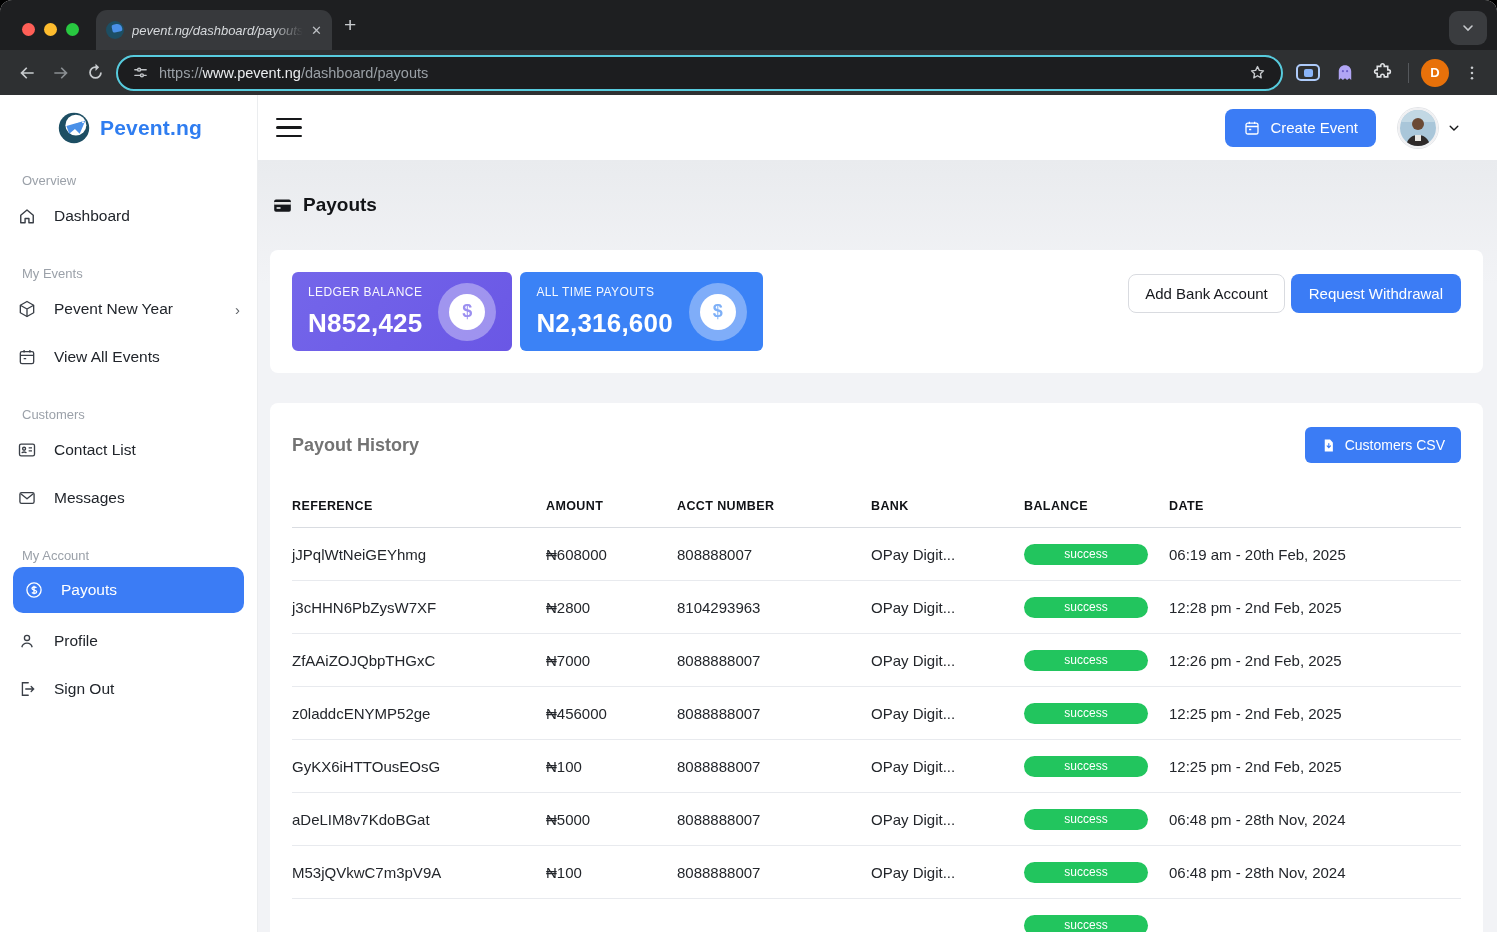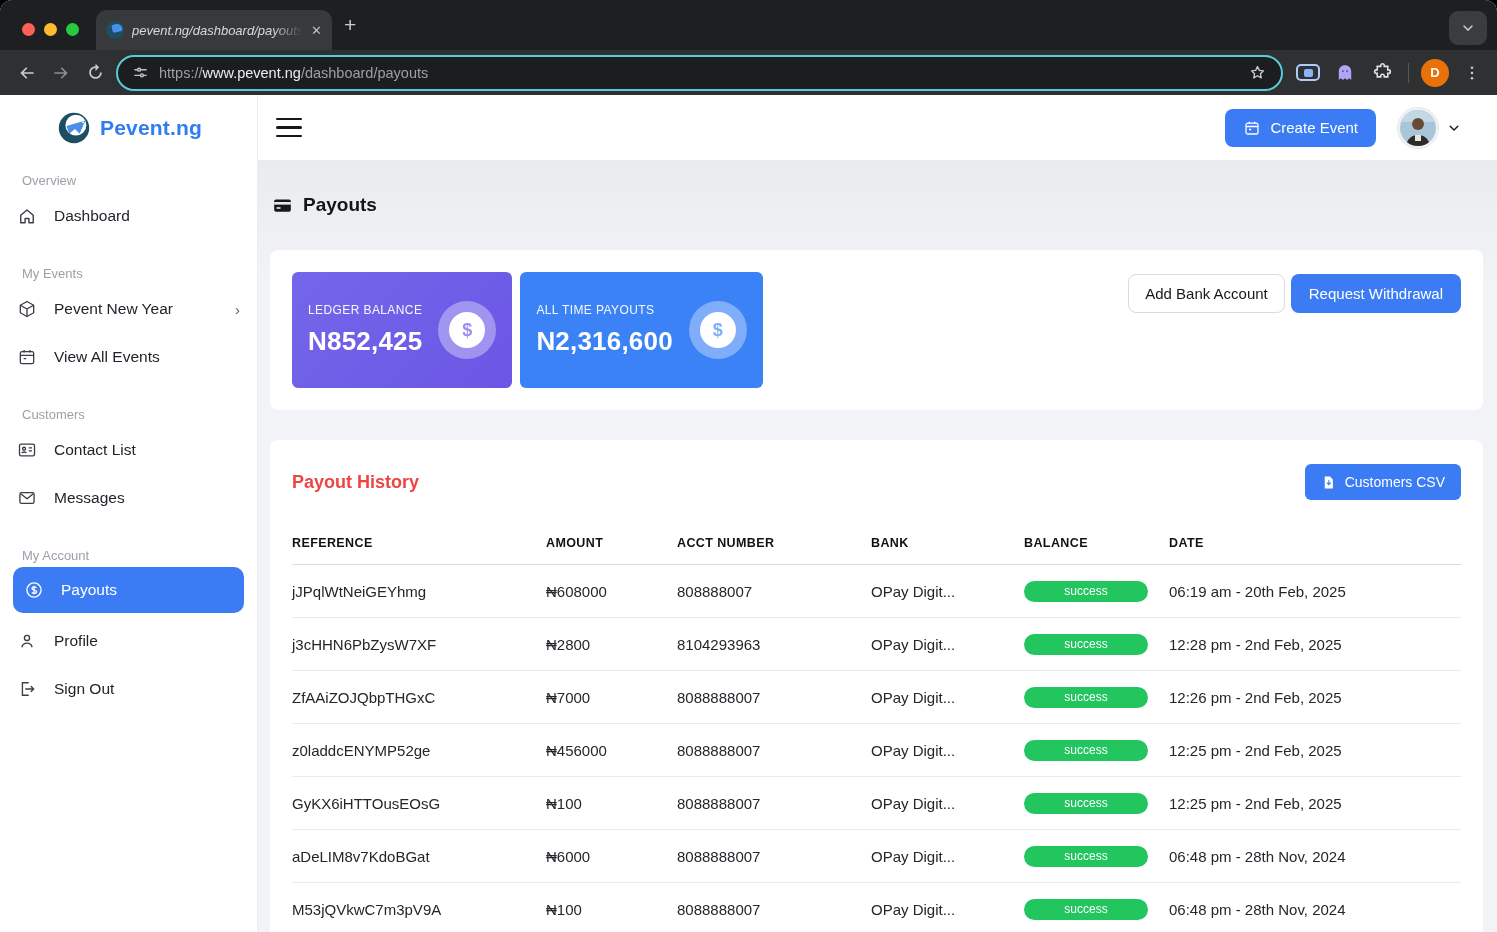--- a/index.html
+++ b/index.html
@@ -60,37 +60,37 @@
   .avatar-wrap { display:flex; align-items:center; gap:9px; }
   .avatar { width:40px; height:40px; border-radius:50%; overflow:hidden; border:2px solid #f0f0f2; box-shadow:0 0 0 1px #e3e5e8; }
 
   .content { flex:1; background:linear-gradient(180deg,#e9ebee 0%,#f2f3f6 16%); padding:0 14px 0 12px; overflow:hidden; }
   .page-title-row { margin-top:34px; display:flex; align-items:center; gap:10px; padding-left:2px; }
   .page-title { font-size:19px; font-weight:700; color:#121417; }
 
   .card { background:#fff; border-radius:8px; }
   .card-balances { margin-top:34px; padding:22px; display:flex; align-items:flex-start; }
   .stats { display:flex; gap:8px; }
-  .stat { border-radius:6px; color:#fff; min-width:208px; height:116px; padding:15px 16px;
+  .stat { border-radius:6px; color:#fff; min-width:208px; height:79px; padding:15px 16px;
           display:flex; align-items:center; justify-content:space-between; gap:16px; }
   .stat-purple { background:linear-gradient(135deg,#7466ea,#6a57e5); }
   .stat-blue { background:#3b82f6; }
   .stat-label { font-size:12px; letter-spacing:.4px; opacity:.95; margin-bottom:9px; }
   .stat-value { font-size:26px; font-weight:700; letter-spacing:.2px; }
   .badge { width:58px; height:58px; border-radius:50%; background:rgba(255,255,255,.35); display:flex; align-items:center; justify-content:center; flex:none; }
   .badge-inner { width:36px; height:36px; border-radius:50%; background:#fff; display:flex; align-items:center; justify-content:center;
                  font-size:18px; font-weight:700; }
   .stat-purple .badge-inner { color:#9b8ff0; } .stat-blue .badge-inner { color:#7eb0f7; }
   .bal-actions { margin-left:auto; display:flex; gap:6px; padding-top:2px;justify-content:flex-end; }
   .btn-outline { background:#fff; border:1px solid #d9dbe0; border-radius:8px; padding:10px 16px; font-size:15px; color:#16181d;
                  cursor:pointer; font-family:inherit; }
 
   .card-history { margin-top:30px; padding:24px 22px; min-height:560px; }
   .hist-head { display:flex; align-items:center; justify-content:space-between; }
-  .hist-title { font-size:18px; font-weight:700; color:#ef4444; }
+  .hist-title { font-size:18px; font-weight:700; color:#737373; }
   .btn-csv { font-size:14px; border-radius:6px; padding:10px 16px; }
 
   .tgrid { display:grid; grid-template-columns:254px 131px 194px 153px 145px 1fr; align-items:center; }
   .thead { margin-top:36px; padding-bottom:14px; border-bottom:1px solid #d9dce1; font-size:12.5px; font-weight:700;
            letter-spacing:.4px; color:#101216; }
   .trow { height:53px; border-bottom:1px solid #e8eaee; font-size:15px; color:#23262b; }
   .pill { width:124px; height:21px; background:#22c55e; border-radius:999px; color:#fff; font-size:12px;
           display:flex; align-items:center; justify-content:center; }
   .trow:empty { display:none; }
 </style>
@@ -411,21 +411,21 @@
               <div>₦100</div>
               <div>8088888007</div>
               <div>OPay Digit...</div>
               <div>
                 <span class="pill">success</span>
               </div>
               <div>12:25 pm - 2nd Feb, 2025</div>
             </div>
             <div class="tgrid trow">
               <div>aDeLIM8v7KdoBGat</div>
-              <div>₦6000</div>
+              <div>₦5000</div>
               <div>8088888007</div>
               <div>OPay Digit...</div>
               <div>
                 <span class="pill">success</span>
               </div>
               <div>06:48 pm - 28th Nov, 2024</div>
             </div>
             <div class="tgrid trow">
               <div>M53jQVkwC7m3pV9A</div>
               <div>₦100</div>

